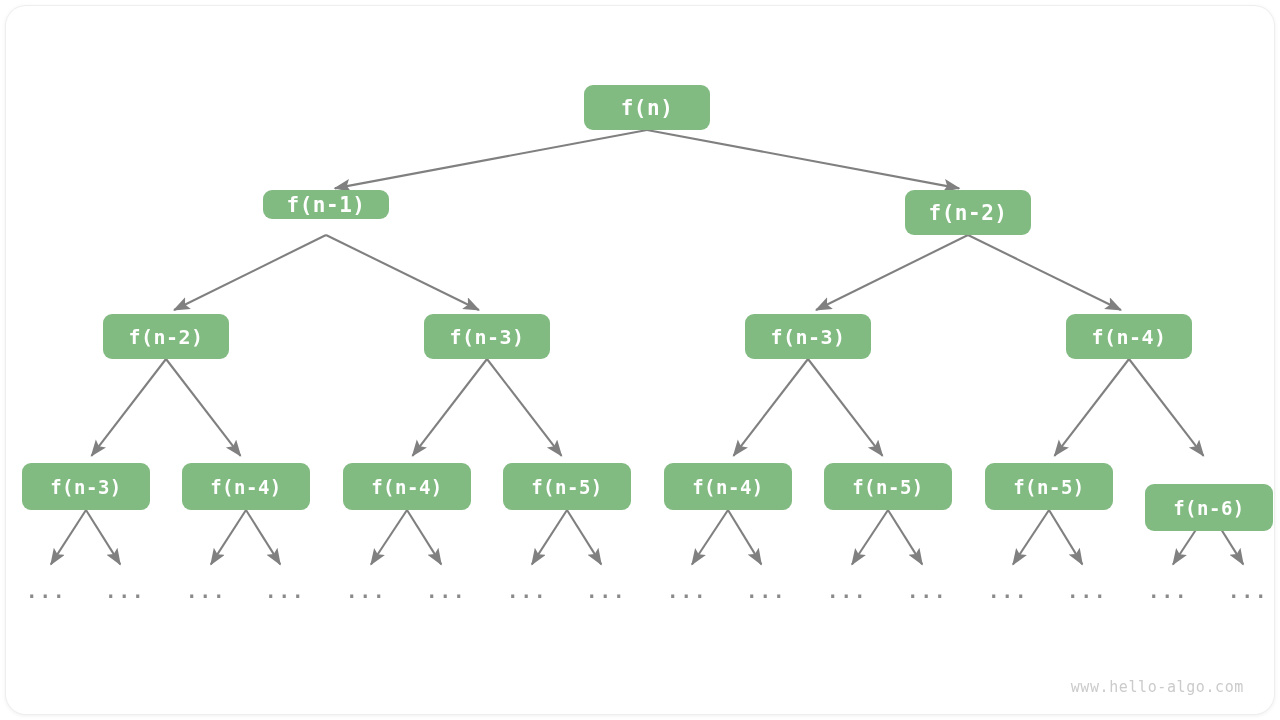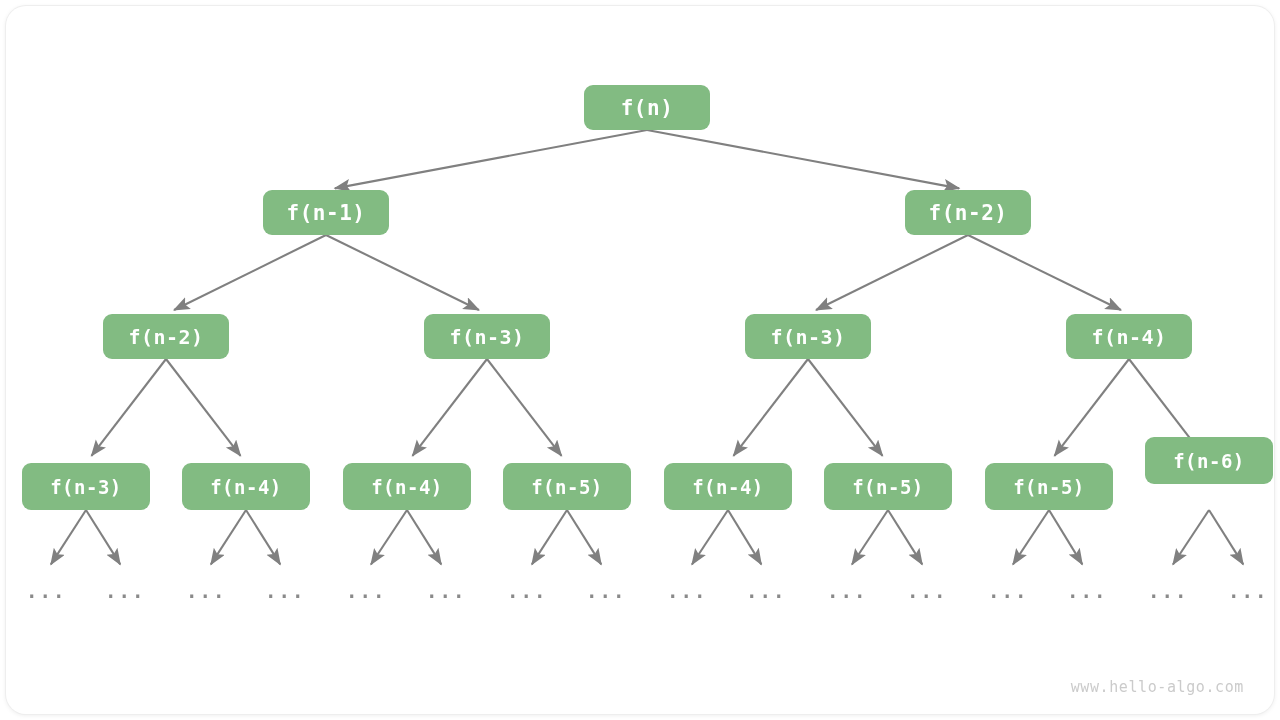--- a/index.html
+++ b/index.html
@@ -111,34 +111,34 @@
         <line x1="882" y1="504" x2="916.2079399313269" y2="558.3818532241607" stroke="#808080" stroke-width="2.1" marker-end="url(#arrowhead)"></line>
         <line x1="1043" y1="504" x2="1006.9643252196928" y2="558.4929716190012" stroke="#808080" stroke-width="2.1" marker-end="url(#arrowhead)"></line>
         <line x1="1043" y1="504" x2="1076.2969414786364" y2="558.3265887283015" stroke="#808080" stroke-width="2.1" marker-end="url(#arrowhead)"></line>
         <line x1="1203" y1="504" x2="1166.9643252196927" y2="558.4929716190012" stroke="#808080" stroke-width="2.1" marker-end="url(#arrowhead)"></line>
         <line x1="1203" y1="504" x2="1237.207939931327" y2="558.3818532241607" stroke="#808080" stroke-width="2.1" marker-end="url(#arrowhead)"></line>
       </g>
   </svg>
 
   <div id="node-layer">
       <div class="tree-node" style="left: 578px; top: 79px; width: 126px; height: 45px; font-size: 21px; background: rgb(130, 187, 130); color: rgb(255, 255, 255);">f(n)</div>
-      <div class="tree-node" style="left: 257px; top: 184px; width: 126px; height: 45px; font-size: 21px; background: rgb(130, 187, 130); color: rgb(255, 255, 255);">f(n-1)</div>
+      <div class="tree-node" style="left: 257px; top: 184px; width: 126px; height: 29px; font-size: 21px; background: rgb(130, 187, 130); color: rgb(255, 255, 255);">f(n-1)</div>
       <div class="tree-node" style="left: 899px; top: 184px; width: 126px; height: 45px; font-size: 21px; background: rgb(130, 187, 130); color: rgb(255, 255, 255);">f(n-2)</div>
       <div class="tree-node" style="left: 97px; top: 308px; width: 126px; height: 45px; font-size: 20px; background: rgb(130, 187, 130); color: rgb(255, 255, 255);">f(n-2)</div>
       <div class="tree-node" style="left: 418px; top: 308px; width: 126px; height: 45px; font-size: 20px; background: rgb(130, 187, 130); color: rgb(255, 255, 255);">f(n-3)</div>
       <div class="tree-node" style="left: 739px; top: 308px; width: 126px; height: 45px; font-size: 20px; background: rgb(130, 187, 130); color: rgb(255, 255, 255);">f(n-3)</div>
       <div class="tree-node" style="left: 1060px; top: 308px; width: 126px; height: 45px; font-size: 20px; background: rgb(130, 187, 130); color: rgb(255, 255, 255);">f(n-4)</div>
       <div class="tree-node" style="left: 16px; top: 457px; width: 128px; height: 47px; font-size: 19px; background: rgb(130, 187, 130); color: rgb(255, 255, 255);">f(n-3)</div>
       <div class="tree-node" style="left: 176px; top: 457px; width: 128px; height: 47px; font-size: 19px; background: rgb(130, 187, 130); color: rgb(255, 255, 255);">f(n-4)</div>
       <div class="tree-node" style="left: 337px; top: 457px; width: 128px; height: 47px; font-size: 19px; background: rgb(130, 187, 130); color: rgb(255, 255, 255);">f(n-4)</div>
       <div class="tree-node" style="left: 497px; top: 457px; width: 128px; height: 47px; font-size: 19px; background: rgb(130, 187, 130); color: rgb(255, 255, 255);">f(n-5)</div>
       <div class="tree-node" style="left: 658px; top: 457px; width: 128px; height: 47px; font-size: 19px; background: rgb(130, 187, 130); color: rgb(255, 255, 255);">f(n-4)</div>
       <div class="tree-node" style="left: 818px; top: 457px; width: 128px; height: 47px; font-size: 19px; background: rgb(130, 187, 130); color: rgb(255, 255, 255);">f(n-5)</div>
       <div class="tree-node" style="left: 979px; top: 457px; width: 128px; height: 47px; font-size: 19px; background: rgb(130, 187, 130); color: rgb(255, 255, 255);">f(n-5)</div>
-      <div class="tree-node" style="left: 1139px; top: 431px; width: 128px; height: 47px; font-size: 19px; background: rgb(130, 187, 130); color: rgb(255, 255, 255);">f(n-6)</div>
+      <div class="tree-node" style="left: 1139px; top: 478px; width: 128px; height: 47px; font-size: 19px; background: rgb(130, 187, 130); color: rgb(255, 255, 255);">f(n-6)</div>
     </div>
   <div id="ellipsis-layer">
       <div class="ellipsis-node" style="left: 20px; top: 576px; width: 40px; color: rgb(138, 138, 138);">...</div>
       <div class="ellipsis-node" style="left: 99px; top: 576px; width: 40px; color: rgb(138, 138, 138);">...</div>
       <div class="ellipsis-node" style="left: 180px; top: 576px; width: 40px; color: rgb(138, 138, 138);">...</div>
       <div class="ellipsis-node" style="left: 259px; top: 576px; width: 40px; color: rgb(138, 138, 138);">...</div>
       <div class="ellipsis-node" style="left: 340px; top: 576px; width: 40px; color: rgb(138, 138, 138);">...</div>
       <div class="ellipsis-node" style="left: 420px; top: 576px; width: 40px; color: rgb(138, 138, 138);">...</div>
       <div class="ellipsis-node" style="left: 501px; top: 576px; width: 40px; color: rgb(138, 138, 138);">...</div>
       <div class="ellipsis-node" style="left: 580px; top: 576px; width: 40px; color: rgb(138, 138, 138);">...</div>

